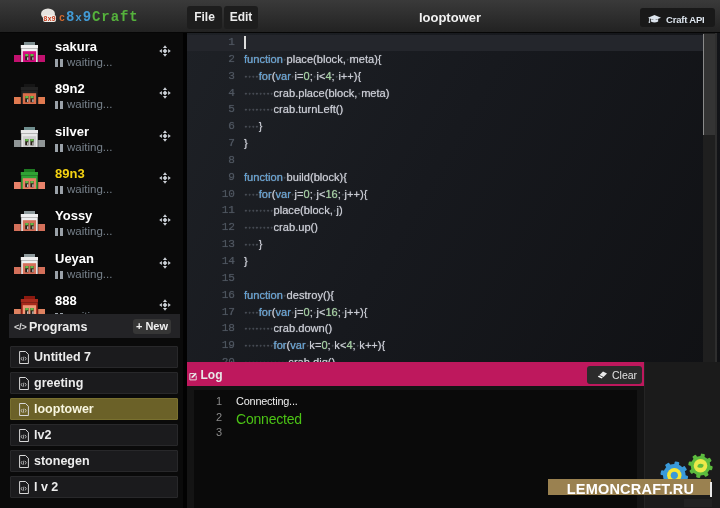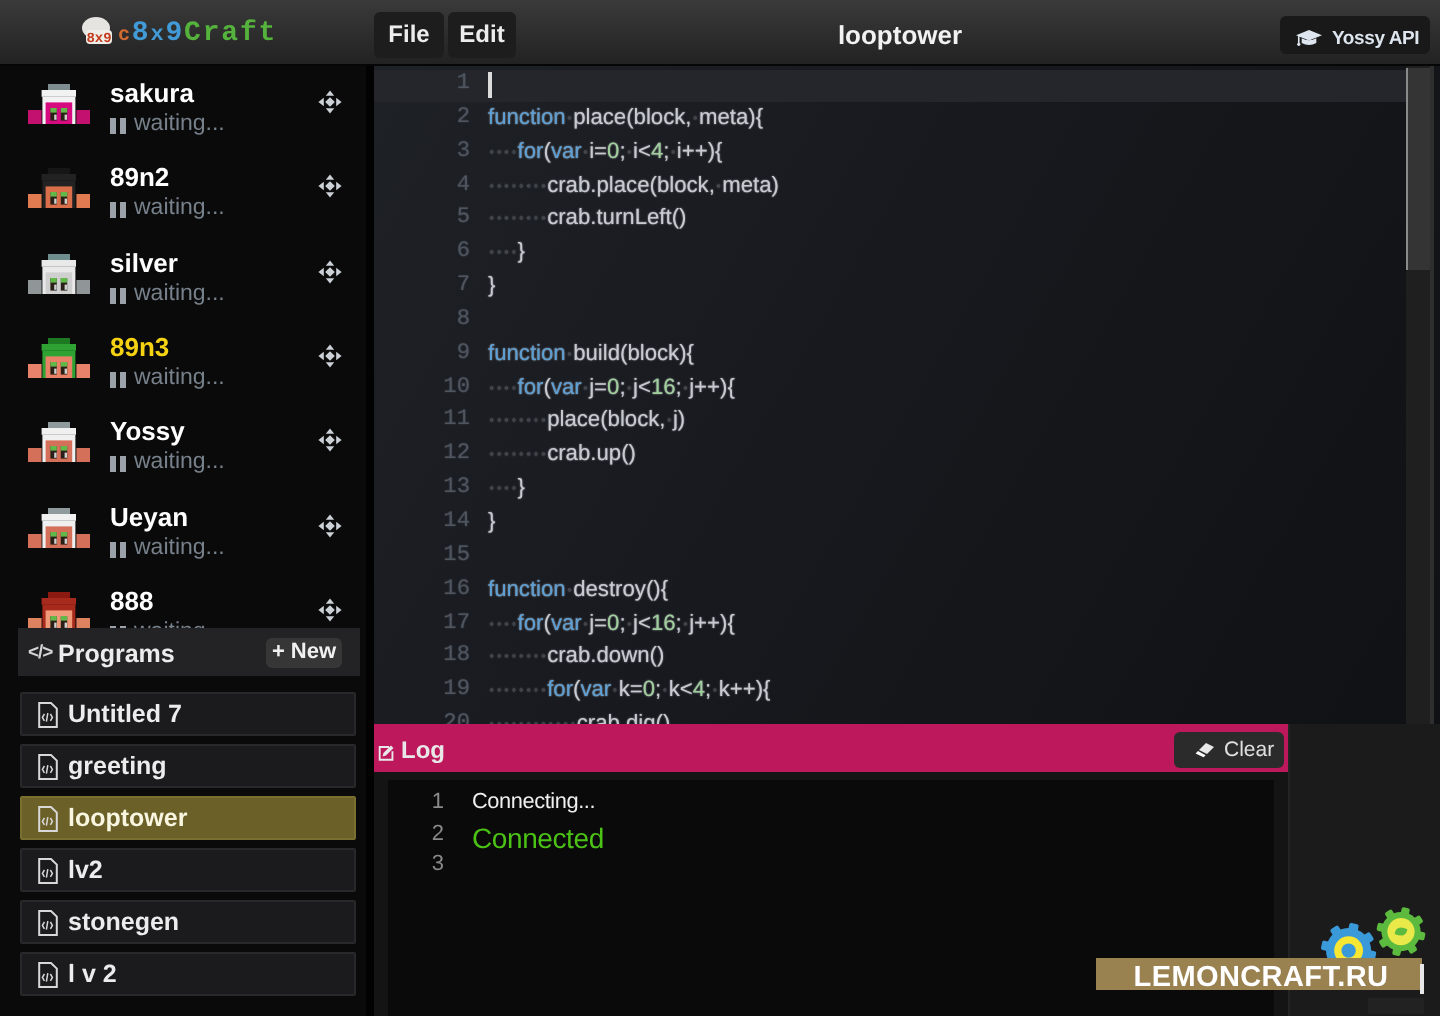--- a/index.html
+++ b/index.html
@@ -78,21 +78,21 @@
 <div class="tbtn" style="left:187px;top:6px;width:35px;height:23px;line-height:23px;">File</div>
 <div class="tbtn" style="left:224px;top:6px;width:34px;height:23px;line-height:23px;">Edit</div>
 <div class="abs" id="title">looptower</div>
 <div class="abs" id="learnapi">
   <svg style="position:absolute;left:8px;top:6.5px" width="13" height="9" viewBox="0 0 16 11">
     <polygon points="8,0 16,3.2 8,6.4 0,3.2" fill="#dde5ee"></polygon>
     <path d="M3.5,5 L3.5,8 Q8,10.4 12.5,8 L12.5,5 Q8,7.4 3.5,5 Z" fill="#dde5ee"></path>
     <rect x="1.2" y="3.6" width="1" height="4.6" fill="#dde5ee"></rect>
     <circle cx="1.7" cy="8.8" r="1" fill="#dde5ee"></circle>
   </svg>
-  <span>Yossy API</span>
+  <span>Craft API</span>
 </div>
 
 <div class="abs" id="sidebar">
   <div id="players">
       <div class="prow" style="top:2px">
         <svg class="pav" width="31" height="21" viewBox="0 0 31 21">
   <rect x="10" y="0" width="11" height="3" fill="#7e8e90"></rect>
   <rect x="6.8" y="3" width="17.2" height="3.4" fill="#f2f2f2"></rect>
   <rect x="7.2" y="6.4" width="16.5" height="13.6" fill="#f2f2f2"></rect>
   <rect x="8.8" y="9.2" width="13.3" height="10.8" fill="#d60b80"></rect>

